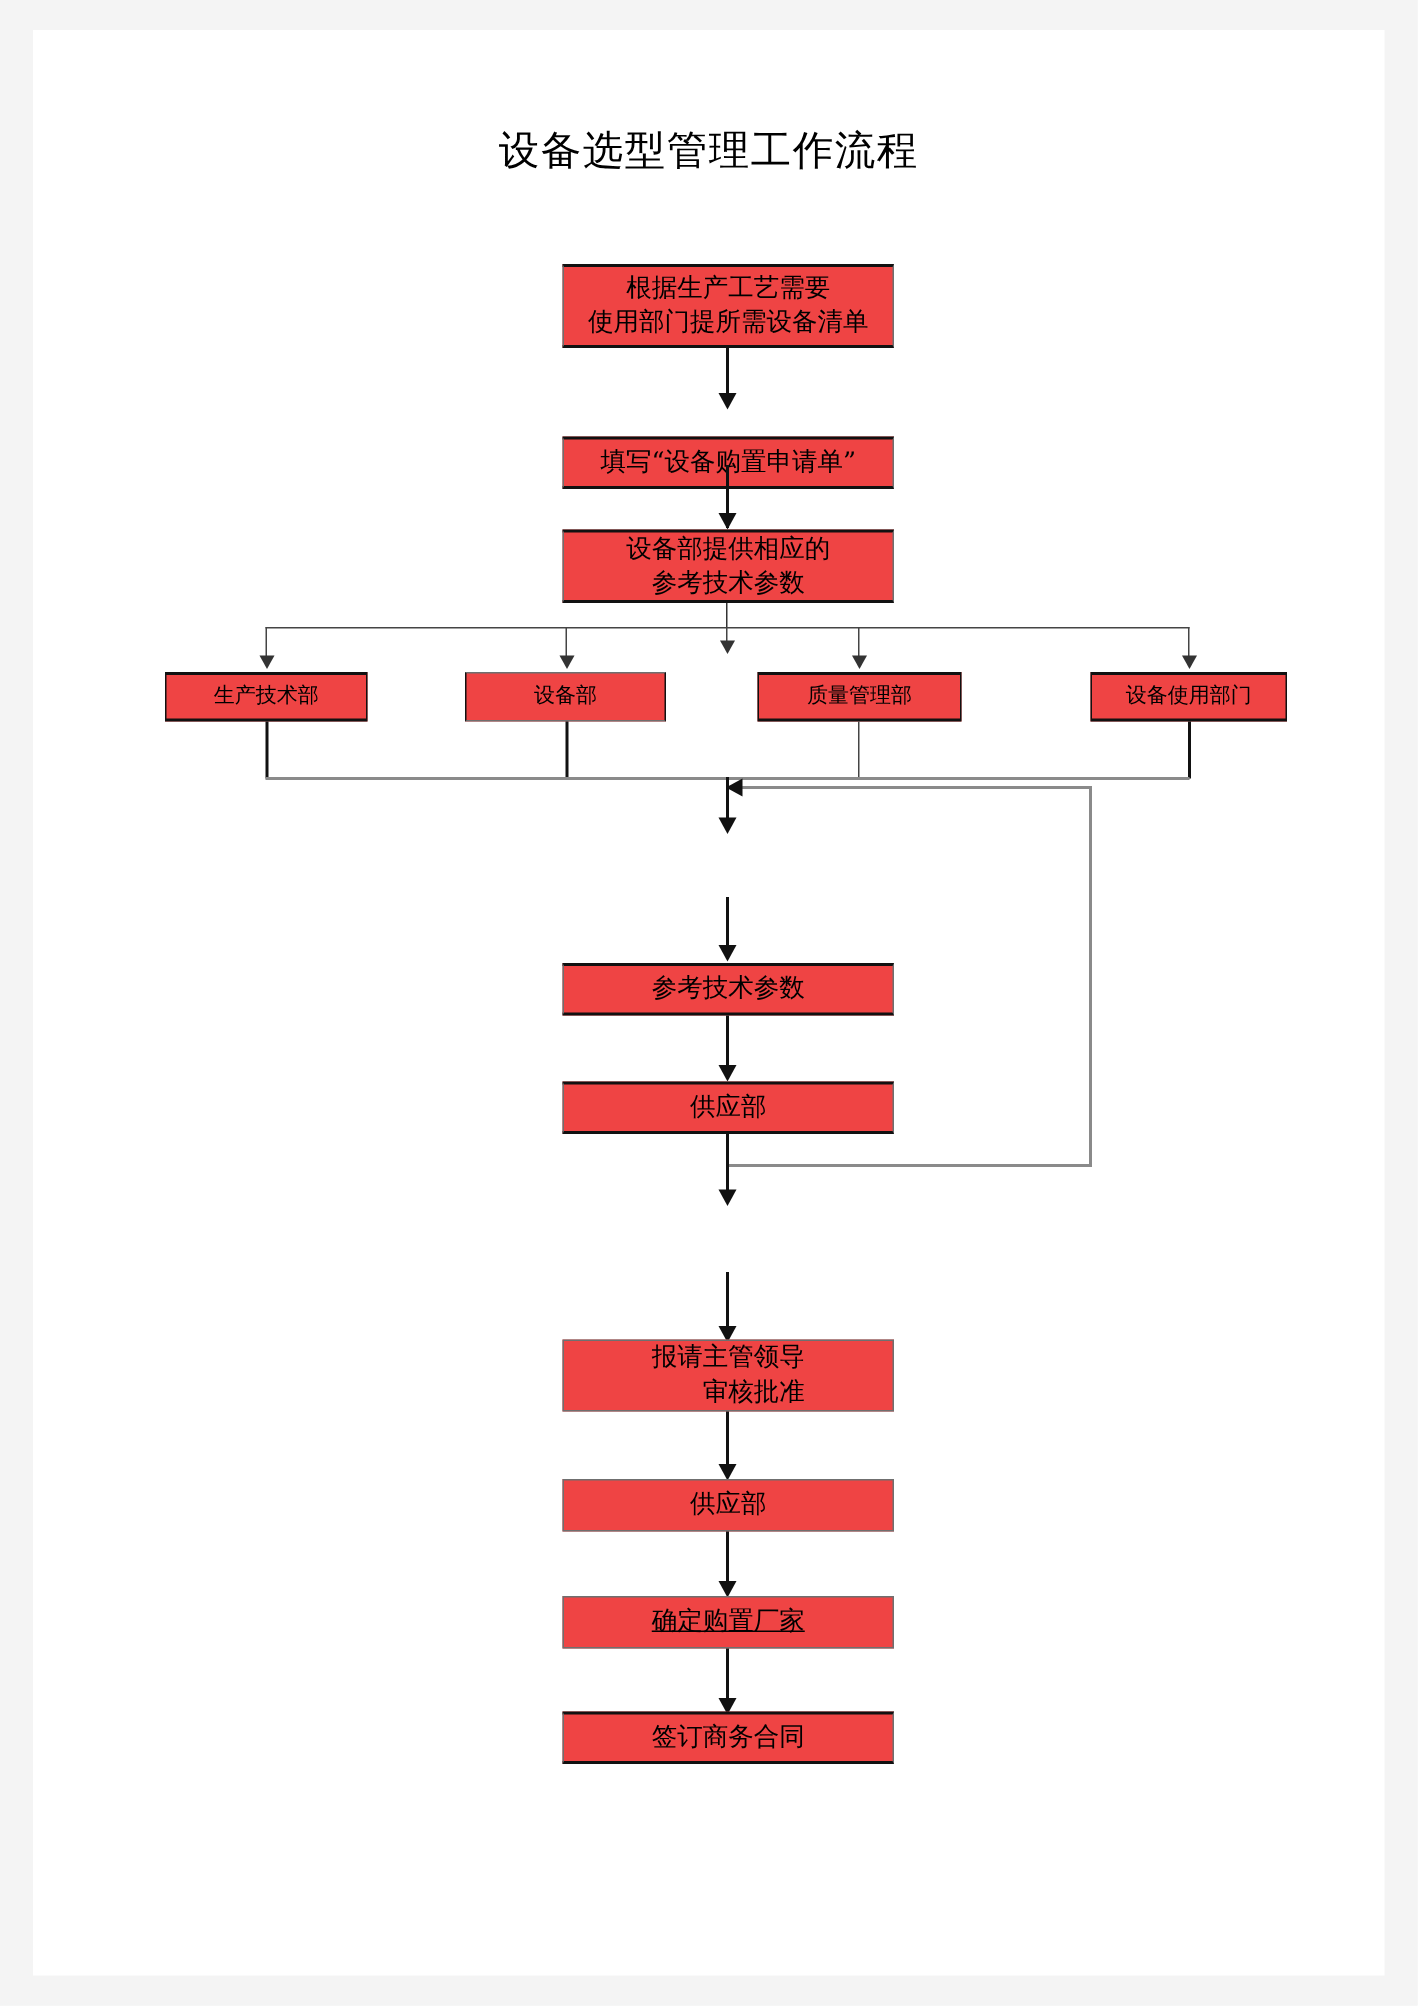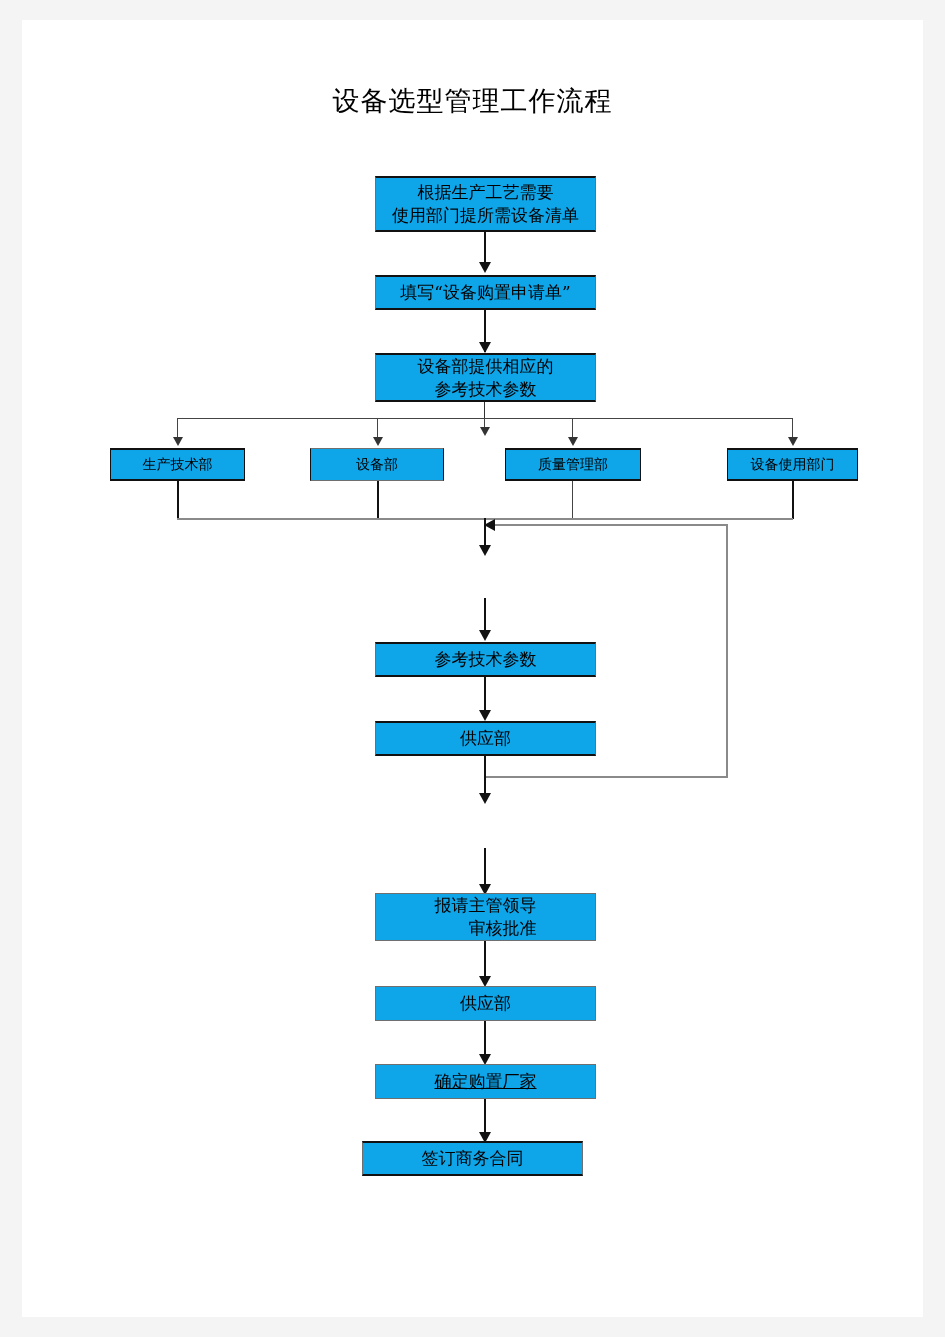--- a/index.html
+++ b/index.html
@@ -39,21 +39,21 @@
     font-size: 27px;
     line-height: 34px;
     color: #000000;
     letter-spacing: 1px;
     white-space: pre;
   }
   
   .node {
     position: absolute;
     box-sizing: border-box;
-    background: #0ea5e9;
+    background: #ef4444;
     border: 1px solid #6f6f6f;
     border-top-width: 2px;
     border-bottom-width: 2px;
     border-top-color: #111111;
     border-bottom-color: #111111;
     display: flex;
     align-items: center;
     justify-content: center;
     text-align: center;
     font-family: "DejaVu Serif", "Liberation Serif", serif;
@@ -130,21 +130,21 @@
 
   <div id="page"></div>
 
   <div id="title">设备选型管理工作流程</div>
 
   <div class="node" style="left:375px; top:176px; width:221px; height:56px;">根据生产工艺需要
 使用部门提所需设备清单</div>
   <div class="vline" style="left:484px; top:232px; height:33px;"></div>
   <div class="arrow-down" style="left:479px; top:262px;"></div>
 
-  <div class="node" style="left:375px; top:275px; width:221px; height:35px;text-align:right;">填写“设备购置申请单”</div>
+  <div class="node" style="left:375px; top:291px; width:221px; height:35px;text-align:right;">填写“设备购置申请单”</div>
   <div class="vline" style="left:484px; top:310px; height:42px;"></div>
   <div class="arrow-down" style="left:479px; top:342px;"></div>
 
   <div class="node" style="left:375px; top:353px; width:221px; height:49px;">设备部提供相应的
 参考技术参数</div>
 
   <div class="vline thin" style="left:484px; top:402px; height:16px; background:#333;"></div>
   <div class="hline thin" style="left:177px; top:418px; width:616px;"></div>
   <div class="vline thin" style="left:177px; top:418px; height:22px;"></div>
   <div class="vline thin" style="left:377px; top:418px; height:22px;"></div>
@@ -195,15 +195,15 @@
   <div class="arrow-down" style="left:479px; top:976px;"></div>
 
   <div class="node soft" style="left:375px; top:986px; width:221px; height:35px;">供应部</div>
   <div class="vline" style="left:484px; top:1021px; height:39px;"></div>
   <div class="arrow-down" style="left:479px; top:1054px;"></div>
 
   <div class="node soft" style="left:375px; top:1064px; width:221px; height:35px;text-decoration:underline;">确定购置厂家</div>
   <div class="vline" style="left:484px; top:1099px; height:39px;"></div>
   <div class="arrow-down" style="left:479px; top:1132px;"></div>
 
-  <div class="node" style="left:362px; top:1141px; width:221px; height:35px;">签订商务合同</div>
+  <div class="node" style="left:375px; top:1141px; width:221px; height:35px;">签订商务合同</div>
 
 </div>
 
 </body></html>

